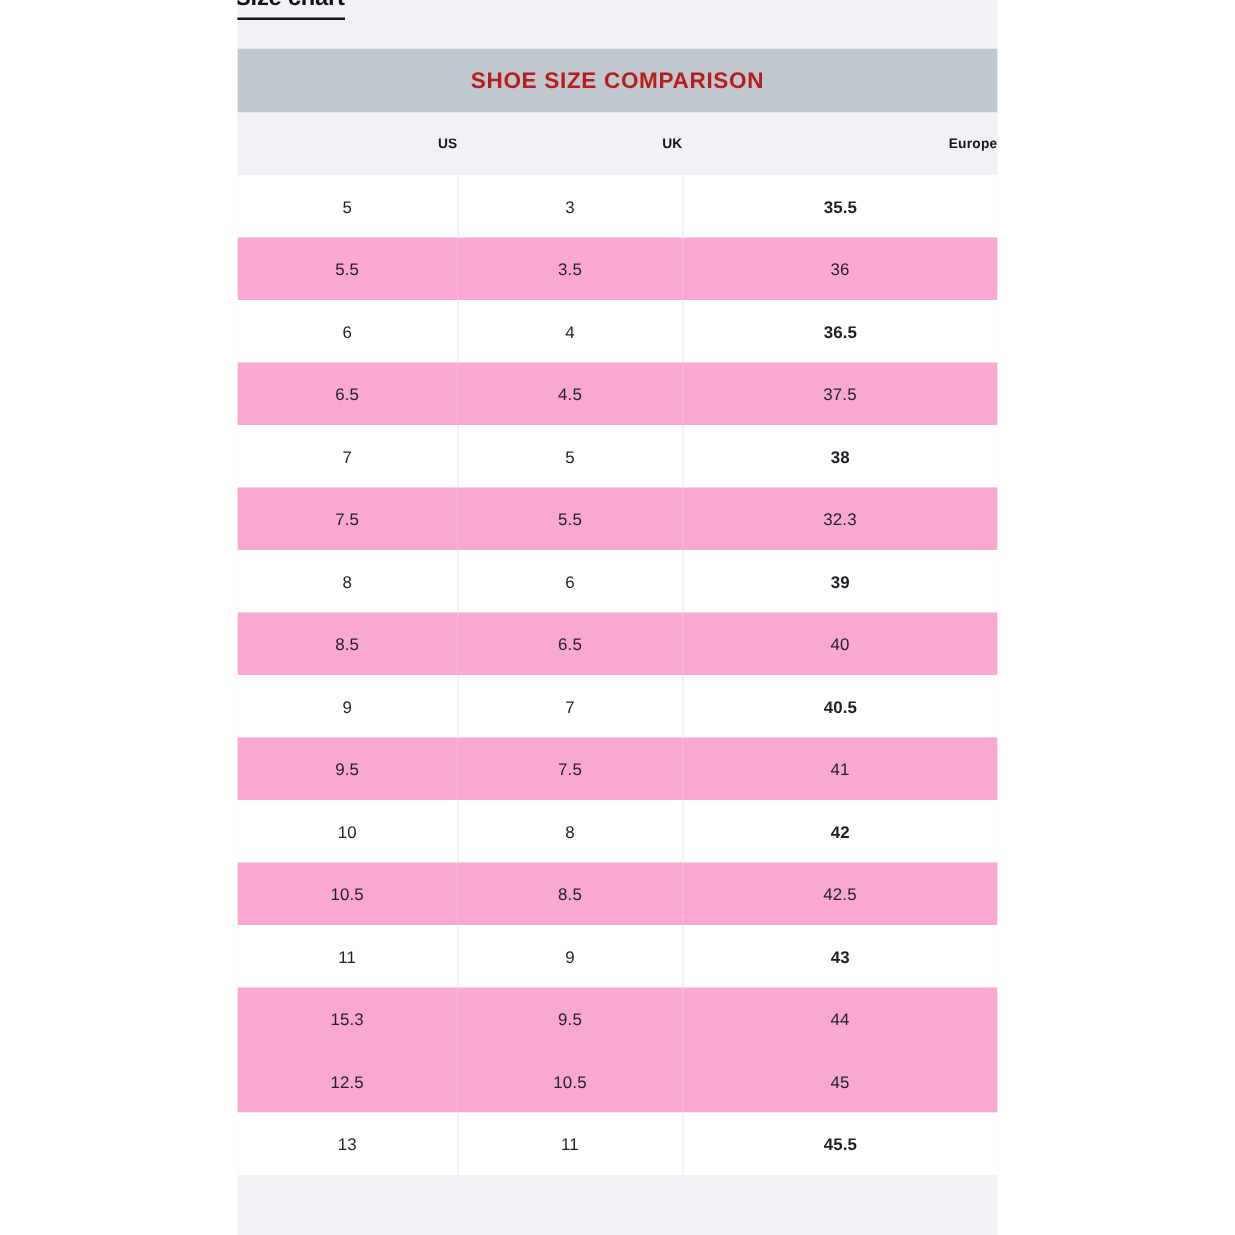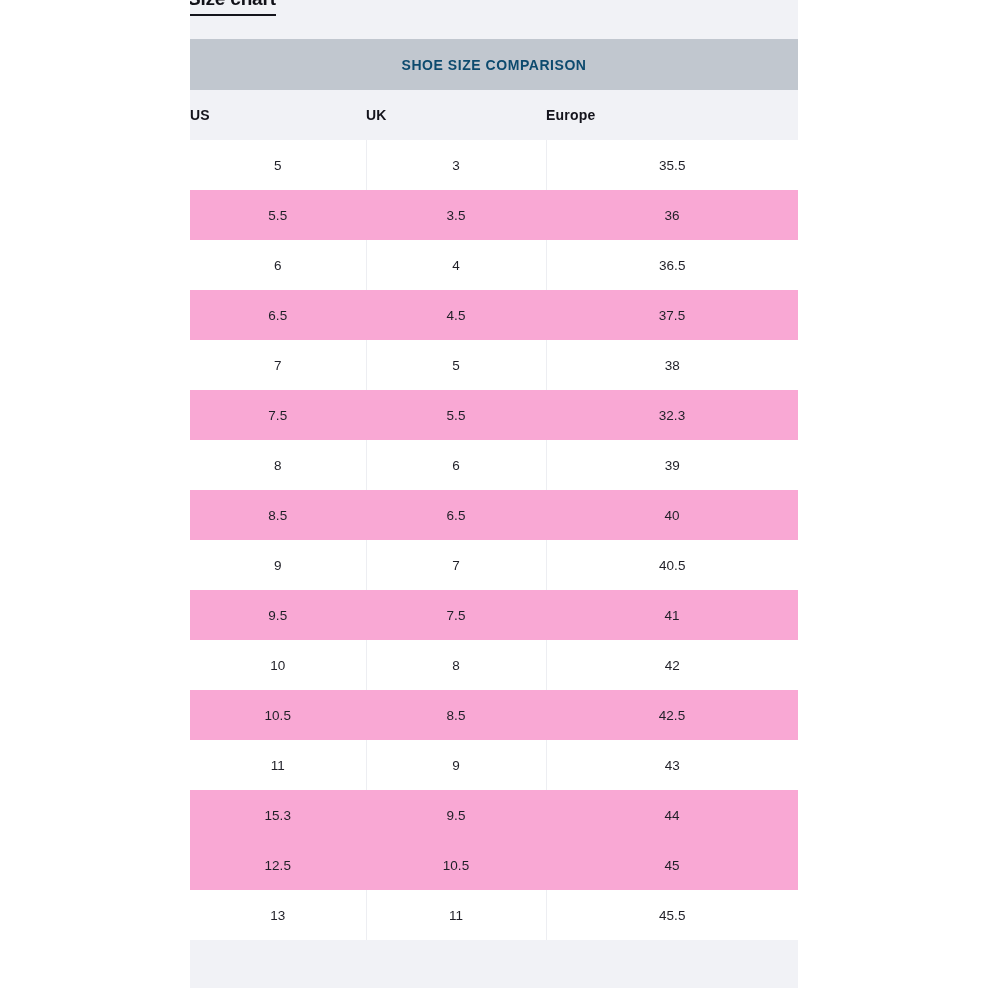--- a/index.html
+++ b/index.html
@@ -60,32 +60,32 @@
     top: 39px;
     width: 608px;
     border-collapse: collapse;
     table-layout: fixed;
   }
 
   .banner-cell {
     background: #c1c7cf;
     text-align: center;
     height: 51px;
-    font-size: 14px;
+    font-size: 18px;
     font-weight: 700;
-    color: #0c4a6e;
+    color: #b91c1c;
     letter-spacing: 0.55px;
     padding: 0;
   }
 
   .head-cell {
     background: #f1f2f6;
-    text-align: left;
+    text-align: right;
     height: 50px;
-    font-size: 14px;
+    font-size: 11px;
     font-weight: 700;
     color: #14141c;
     letter-spacing: 0.2px;
     padding: 0;
   }
 
   .size-table td.data-cell {
     text-align: center;
     height: 50px;
     font-size: 13.5px;
@@ -95,20 +95,21 @@
     letter-spacing: 0.1px;
   }
 
   
   tr.row-white td.data-cell {
     background: #ffffff;
     border-right: 1px solid #edeef2;
   }
   tr.row-white td.data-cell:last-child {
     border-right: none;
+    font-weight: bold;
   }
 
   
   tr.row-tint td.data-cell {
     background: #f9a8d4;
     border-right: 1px solid transparent;
   }
 
   .col-us { width: 176px; }
   .col-uk { width: 180px; }

